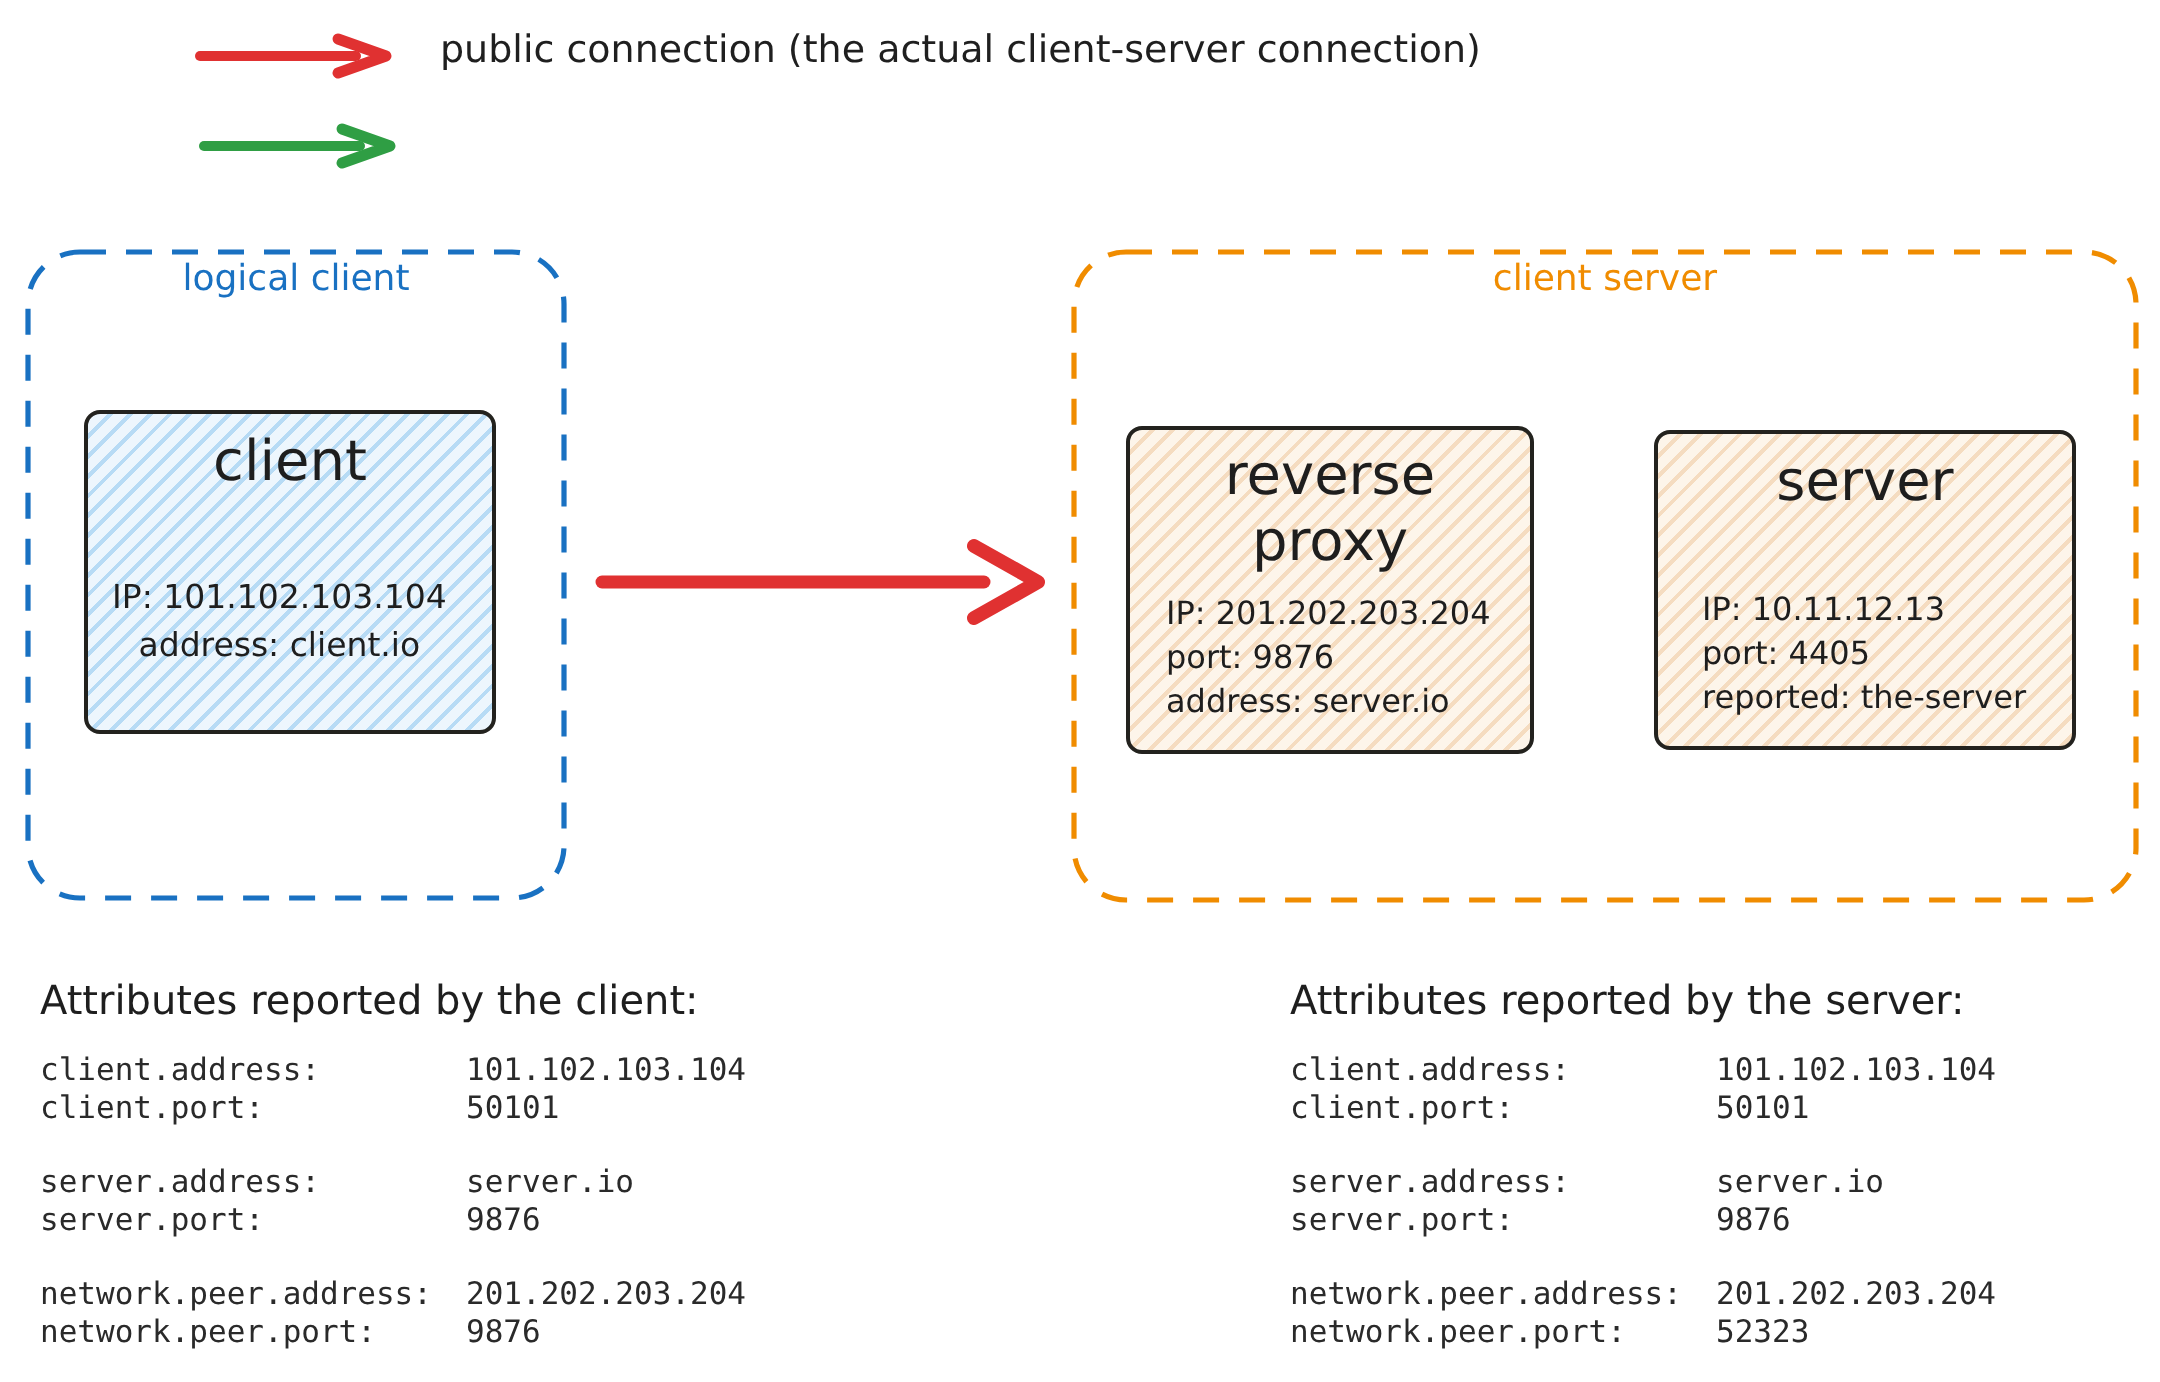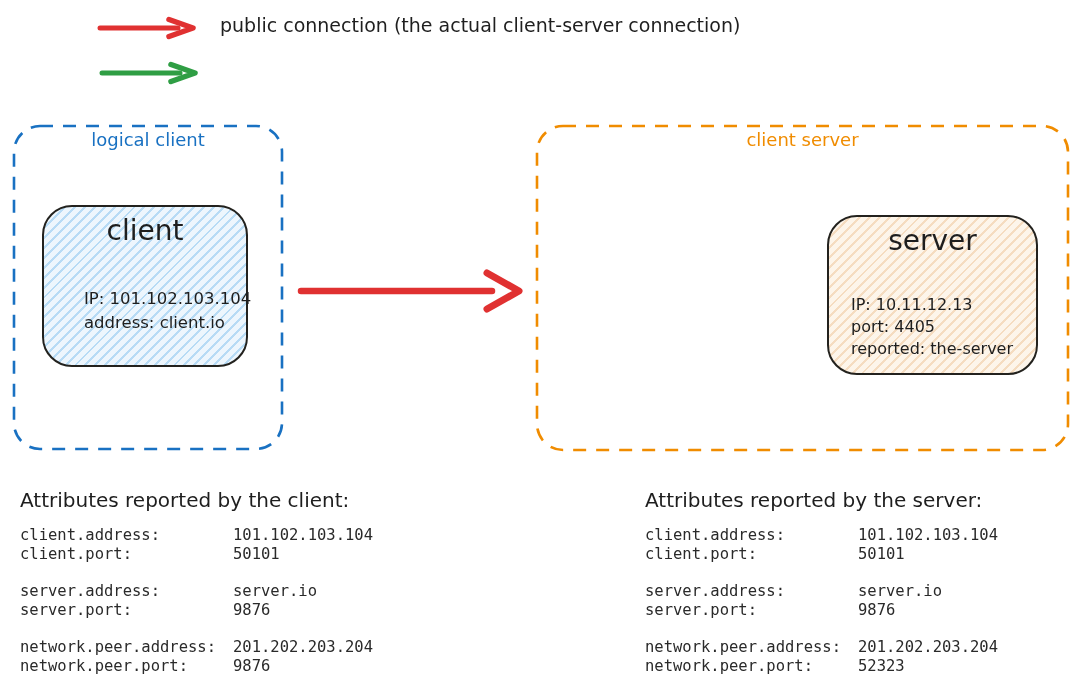--- a/index.html
+++ b/index.html
@@ -14,21 +14,21 @@
   .logical-box { position:absolute; }
   .logical-box > svg { position:absolute; left:0; top:0; overflow:visible; }
   .logical-label {
     position:absolute; top:5px; left:0; width:100%;
     text-align:center; font-size:18px; font-weight:500;
   }
   .logical-label.blue   { color:#1971c2; }
   .logical-label.orange { color:#f08c00; }
   
   .node {
-    position:absolute; border:2px solid #23221e; border-radius:30px;
+    position:absolute; border:2px solid #23221e; border-radius:8px;
     box-sizing:border-box;
   }
   .node.blue-fill {
     background:repeating-linear-gradient(135deg,#b7dbf5 0px,#b7dbf5 2px,#edf6fd 2px,#edf6fd 7px);
   }
   .node.peach-fill {
     background:repeating-linear-gradient(135deg,#f5dcc0 0px,#f5dcc0 2px,#fdf5ea 2px,#fdf5ea 7px);
   }
   .node-title {
     text-align:center; font-size:28px; line-height:32px; margin-top:8px;
@@ -66,38 +66,46 @@
   </svg>
 
   <div class="logical-box" style="left:12px; top:124px; width:272px; height:327px;">
     <svg width="272" height="327">
       <rect x="2" y="2" width="268" height="323" rx="26" fill="none" stroke-width="2.6" stroke-dasharray="13 10" stroke="#1971c2"></rect>
     </svg>
     <div class="logical-label blue">logical client</div>
 
     <div class="node blue-fill client-node" style="left:30px; top:81px; width:206px; height:162px;">
       <div class="node-title">client</div>
-      <div class="node-lines" style="left:40px; top:80px;">
+      <div class="node-lines" style="left:12px; top:80px;text-align:center;">
         <div>IP: 101.102.103.104</div>
         <div>address: client.io</div>
       </div>
     </div>
   </div>
 
   <svg class="main-arrow" style="left:294px; top:267px;" width="232" height="48">
     <line x1="7" y1="24" x2="198" y2="24" stroke-width="6.5" stroke-linecap="round" stroke="#e03131"></line>
     <polyline points="193,6 225,24 193,42" fill="none" stroke-width="7" stroke-linecap="round" stroke-linejoin="round" stroke="#e03131"></polyline>
   </svg>
 
   <div class="logical-box" style="left:535px; top:124px; width:535px; height:328px;">
     <svg width="535" height="328">
       <rect x="2" y="2" width="531" height="324" rx="26" fill="none" stroke-width="2.6" stroke-dasharray="13 10" stroke="#f08c00"></rect>
     </svg>
     <div class="logical-label orange">client server</div>
 
+    <div class="node peach-fill proxy-node" style="left:28px; top:89px; width:204px; height:164px;">
+      <div class="node-title wrap">reverse proxy</div>
+      <div class="node-lines" style="left:18px; top:81px;">
+        <div>IP: 201.202.203.204</div>
+        <div>port: 9876</div>
+        <div>address: server.io</div>
+      </div>
+    </div>
 
     <div class="node peach-fill server-node" style="left:292px; top:91px; width:211px; height:160px;">
       <div class="node-title">server</div>
       <div class="node-lines" style="left:22px; top:77px;">
         <div>IP: 10.11.12.13</div>
         <div>port: 4405</div>
         <div>reported: the-server</div>
       </div>
     </div>
   </div>

